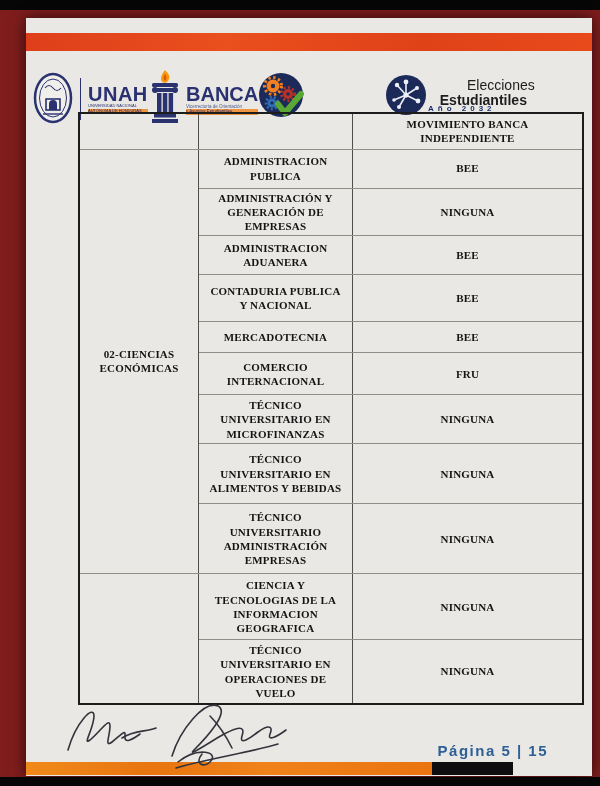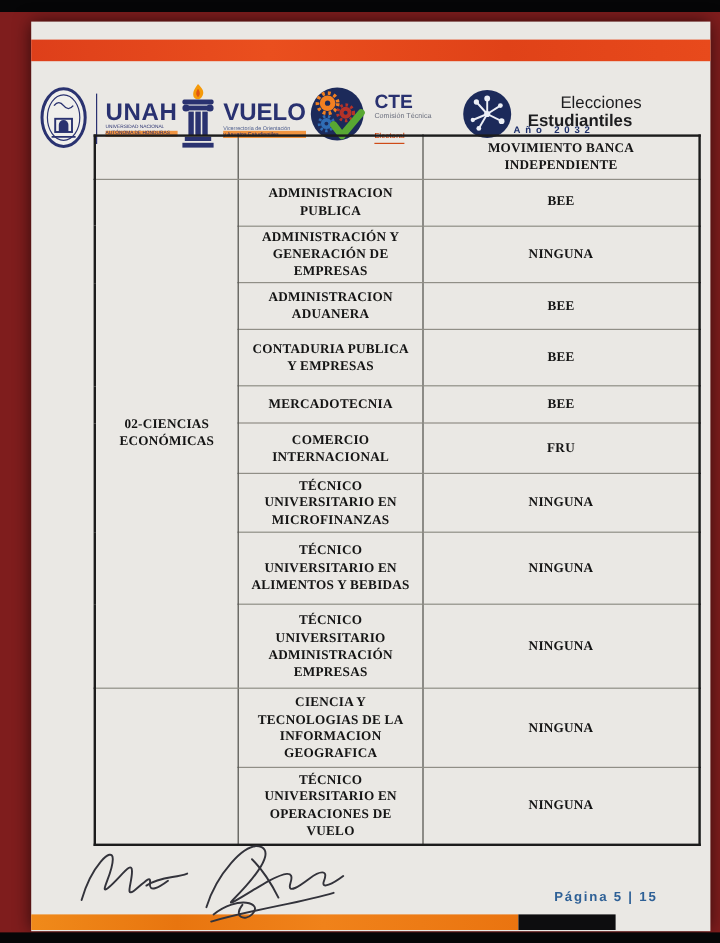--- a/index.html
+++ b/index.html
@@ -35,21 +35,21 @@
     border-left:1px solid #4f4e49;border-right:1px solid #4f4e49;
     padding:2px 8px;text-align:center;vertical-align:middle;
     font-family:"Liberation Serif",serif;font-weight:bold;color:#141414;
     font-size:11px;line-height:1.3;letter-spacing:.2px;word-wrap:break-word;}
   td.col-group{width:102px;font-size:11.5px;}
   td.col-career{width:137px;}
   td.col-move{width:213px;font-size:11.5px;}
   td.head{font-size:12px;}
   
   .signature{position:absolute;left:34px;top:678px;z-index:3;}
-  .footer-page{position:absolute;right:44px;top:724px;font-size:11px;font-weight:bold;
+  .footer-page{position:absolute;right:44px;top:724px;font-size:15px;font-weight:bold;
     color:#2e6096;letter-spacing:1.5px;padding-left:15px;}
   .bar-bottom{position:absolute;left:0;top:744px;width:100%;height:13px;display:flex;}
   .bar-bottom .seg-orange{width:406px;height:100%;
     background:linear-gradient(90deg,#f08a1a,#e8750f 30%,#f0821a 60%,#ea7410);}
   .bar-bottom .seg-black{width:81px;height:100%;background:#0d0d0f;}
 </style>
 </head>
 <body>
 
 <div class="stage">
@@ -84,44 +84,39 @@
         <circle cx="27" cy="22" r="3" fill="#2a3270"></circle>
         <rect x="8" y="20" width="18" height="4" fill="#2a3270"></rect>
         <rect x="9" y="25" width="4.5" height="20" fill="#2a3270"></rect>
         <rect x="14.8" y="25" width="4.5" height="20" fill="#2a3270"></rect>
         <rect x="20.6" y="25" width="4.5" height="20" fill="#2a3270"></rect>
         <rect x="6" y="46" width="22" height="3.5" fill="#2a3270"></rect>
         <rect x="4" y="51" width="26" height="4" fill="#2a3270"></rect>
       </svg>
     </div>
     <div class="logo-block" style="left:160px;top:66px;">
-      <div class="voae-acronym">VUELO</div>
+      <div class="voae-acronym">BANCA</div>
       <div class="tiny" style="font-size:4.5px;color:#4a5a8a;">Vicerrectoría de Orientación</div>
       <div class="tiny hl" style="font-size:4.5px;">y Asuntos Estudiantiles</div>
     </div>
 
     <div class="logo-block" style="left:232px;top:54px;">
       <svg width="50" height="52" viewBox="0 0 50 52">
         <circle cx="23" cy="23" r="22" fill="#1c2a5a"></circle>
         <circle cx="15" cy="14" r="8.5" fill="none" stroke="#f28021" stroke-width="3" stroke-dasharray="2.4 2.6"></circle>
         <circle cx="15" cy="14" r="6.5" fill="#f28021"></circle>
         <circle cx="15" cy="14" r="2.2" fill="#1c2a5a"></circle>
         <circle cx="14" cy="31" r="6" fill="none" stroke="#2f6db5" stroke-width="2.5" stroke-dasharray="2 2.2"></circle>
         <circle cx="14" cy="31" r="4.6" fill="#2f6db5"></circle>
         <circle cx="14" cy="31" r="1.6" fill="#1c2a5a"></circle>
         <circle cx="30" cy="22" r="6.6" fill="none" stroke="#b63228" stroke-width="2.6" stroke-dasharray="2.1 2.3"></circle>
         <circle cx="30" cy="22" r="5" fill="#b63228"></circle>
         <circle cx="30" cy="22" r="1.7" fill="#1c2a5a"></circle>
         <path d="M20,32 l7,9 l16,-19" fill="none" stroke="#58a833" stroke-width="6" stroke-linecap="round" stroke-linejoin="round"></path>
       </svg>
-    </div>
-    <div class="logo-block" style="left:286px;top:60px;">
-      <div class="cte-acronym">CTE</div>
-      <div class="cte-sub1">Comisión Técnica</div>
-      <div class="cte-sub2">Electoral</div>
     </div>
 
     <div class="logo-block" style="left:359px;top:56px;">
       <svg width="42" height="42" viewBox="0 0 42 42">
         <circle cx="21" cy="21" r="20" fill="#1c2a5a"></circle>
         <g stroke="#eceff6" stroke-width="1.6" fill="none">
           <line x1="21" y1="21" x2="21" y2="8"></line>
           <line x1="21" y1="21" x2="32" y2="14"></line>
           <line x1="21" y1="21" x2="33" y2="27"></line>
           <line x1="21" y1="21" x2="14" y2="33"></line>
@@ -159,21 +154,21 @@
       </tr>
       <tr style="height:45px;">
         <td class="col-career">ADMINISTRACIÓN Y GENERACIÓN DE EMPRESAS</td>
         <td class="col-move">NINGUNA</td>
       </tr>
       <tr style="height:39px;">
         <td class="col-career">ADMINISTRACION ADUANERA</td>
         <td class="col-move">BEE</td>
       </tr>
       <tr style="height:47px;">
-        <td class="col-career">CONTADURIA PUBLICA Y EMPRESAS</td>
+        <td class="col-career">CONTADURIA PUBLICA Y NACIONAL</td>
         <td class="col-move">BEE</td>
       </tr>
       <tr style="height:31px;">
         <td class="col-career">MERCADOTECNIA</td>
         <td class="col-move">BEE</td>
       </tr>
       <tr style="height:42px;">
         <td class="col-career">COMERCIO INTERNACIONAL</td>
         <td class="col-move">FRU</td>
       </tr>

